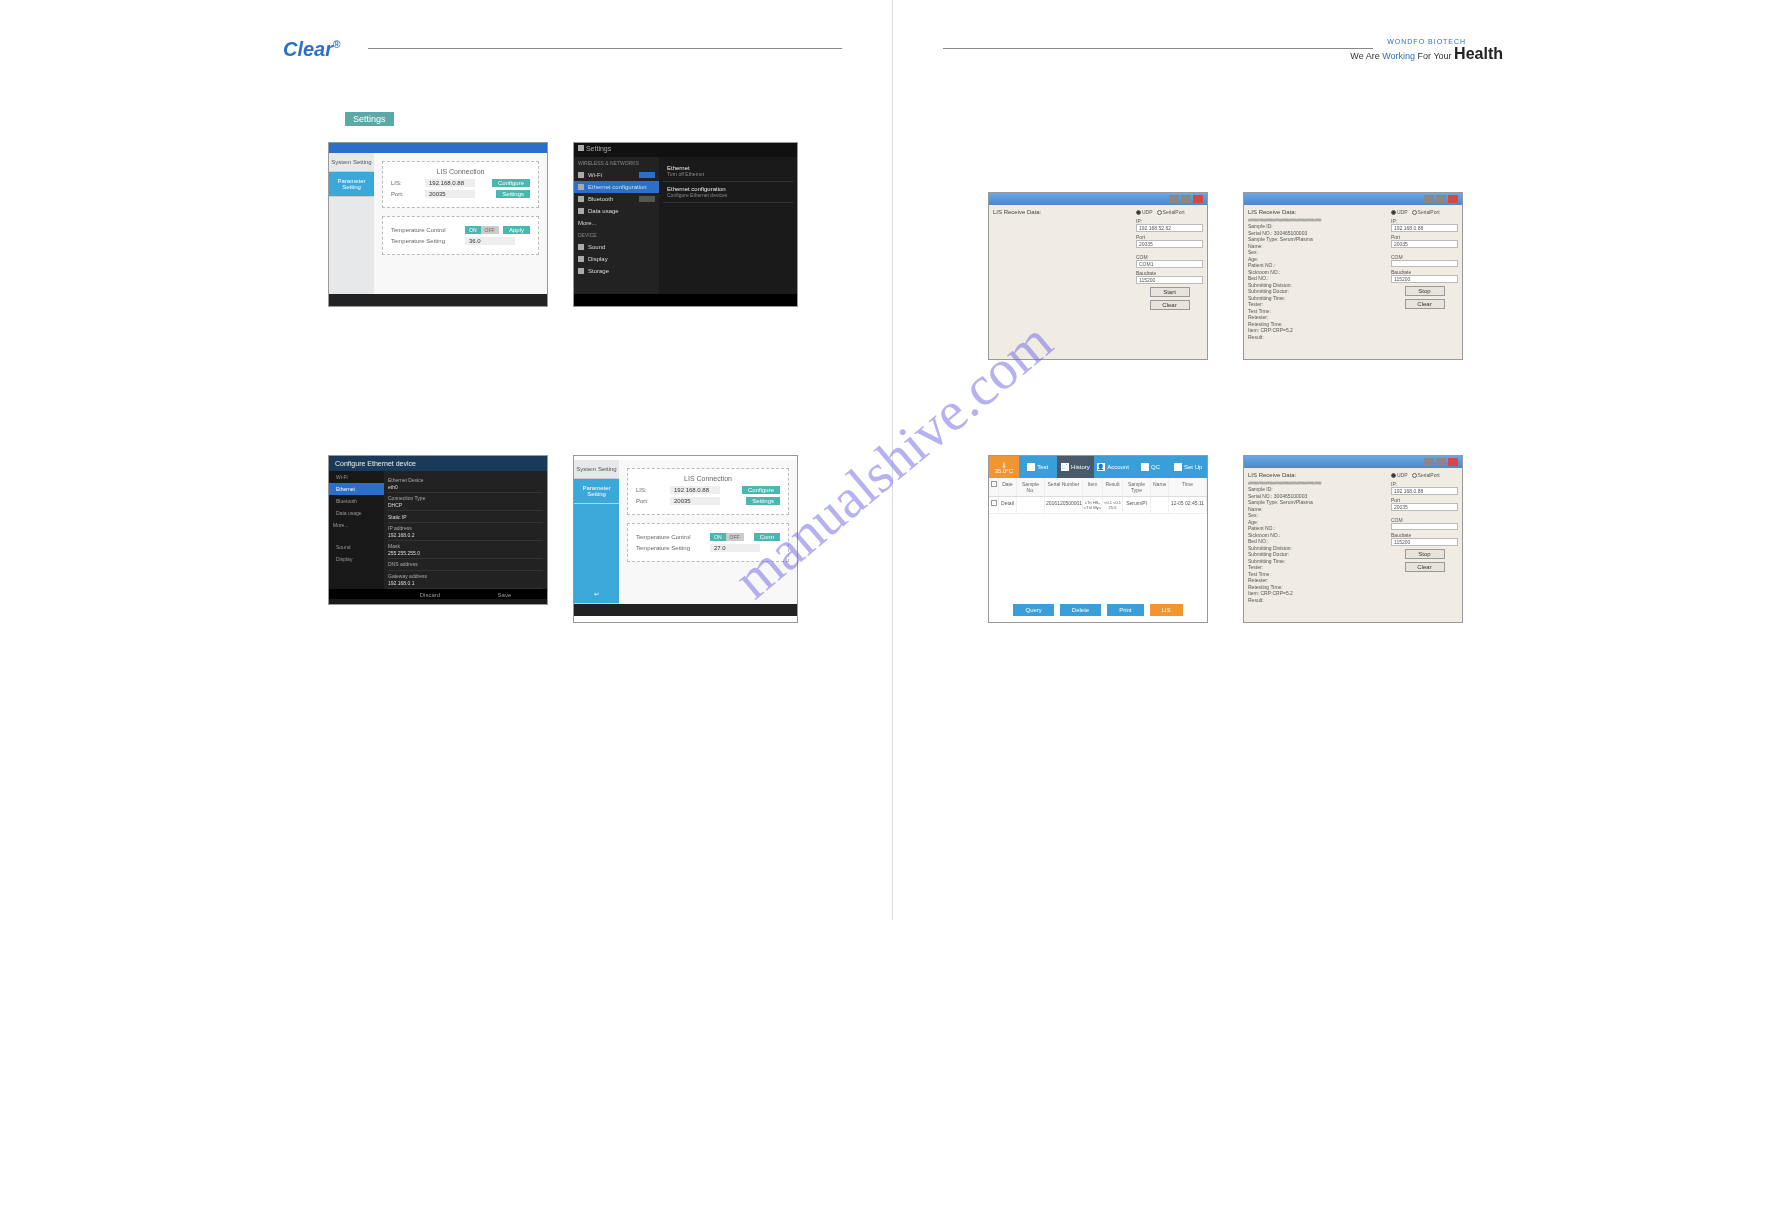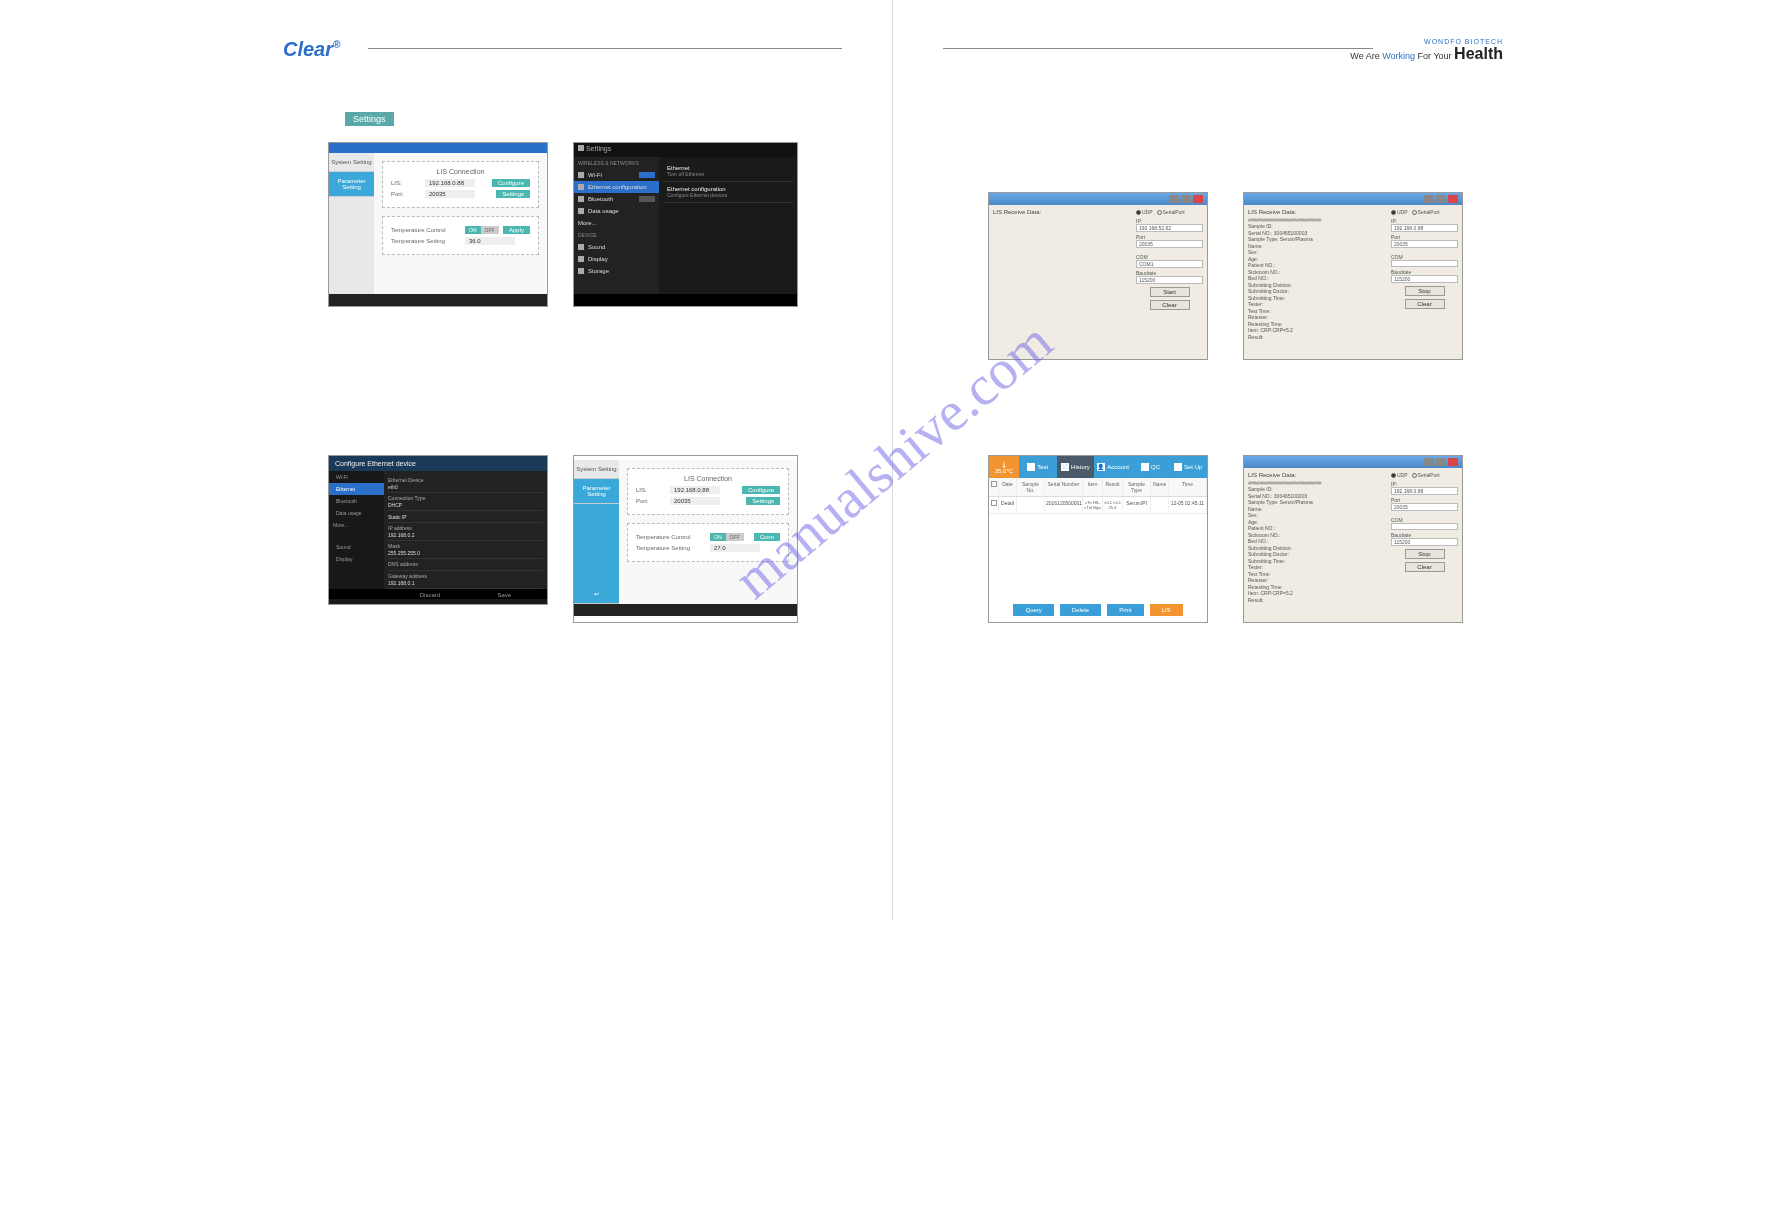--- a/index.html
+++ b/index.html
@@ -7,21 +7,21 @@
   
   .page-container { display: flex; width: 1320px; height: 920px; margin: 0 auto; position: relative; }
   .page-left, .page-right { width: 660px; height: 920px; position: relative; background: #fff; }
   .page-left { border-right: 1px solid #ddd; }
   
   
   .logo-wondfo { position: absolute; top: 38px; left: 50px; font-size: 20px; font-weight: bold; font-style: italic; color: #2a6fc9; }
   .logo-wondfo sup { font-size: 10px; }
   .header-rule-left { position: absolute; top: 48px; left: 135px; right: 50px; height: 1px; background: #888; }
   
-  .logo-right { position: absolute; top: 38px; right: 50px; text-align: right; font-size: 9px; margin-left: 31px; }
+  .logo-right { position: absolute; top: 38px; right: 50px; text-align: center; font-size: 9px; margin-left: 31px; }
   .logo-right .biotech { color: #2a6fc9; font-size: 7px; letter-spacing: 1px; display: block; }
   .logo-right .tagline { color: #333; }
   .logo-right .tagline .blue { color: #2a6fc9; }
   .logo-right .health { font-size: 16px; font-weight: bold; color: #222; }
   .header-rule-right { position: absolute; top: 48px; left: 50px; right: 180px; height: 1px; background: #888; }
   
   .watermark { position: absolute; left: 50%; top: 50%; transform: translate(-50%,-50%) rotate(-40deg); font-size: 56px; color: rgba(110,100,230,0.5); font-family: Georgia, serif; pointer-events: none; z-index: 100; }
   
   
   .shot { position: absolute; border: 1px solid #999; background: #f5f5f5; font-size: 7px; color: #333; overflow: hidden; }

